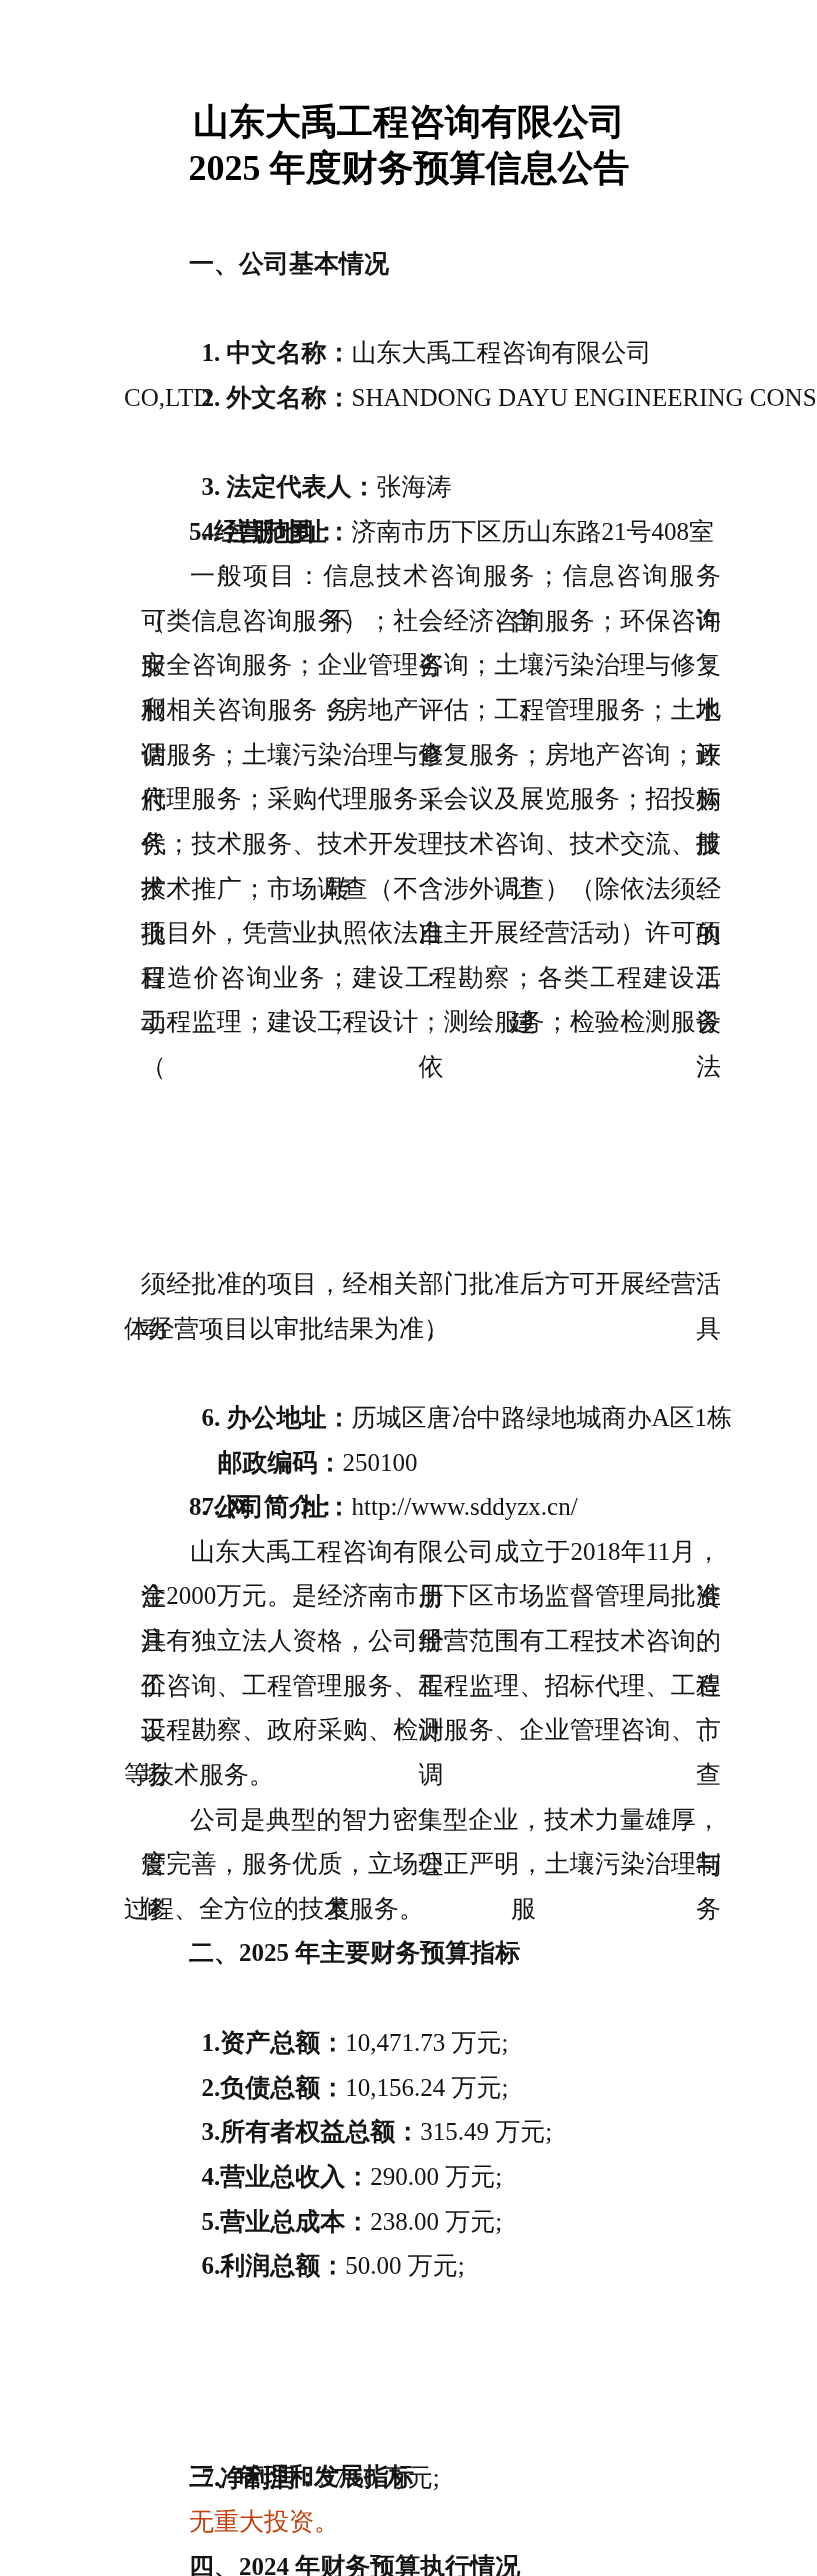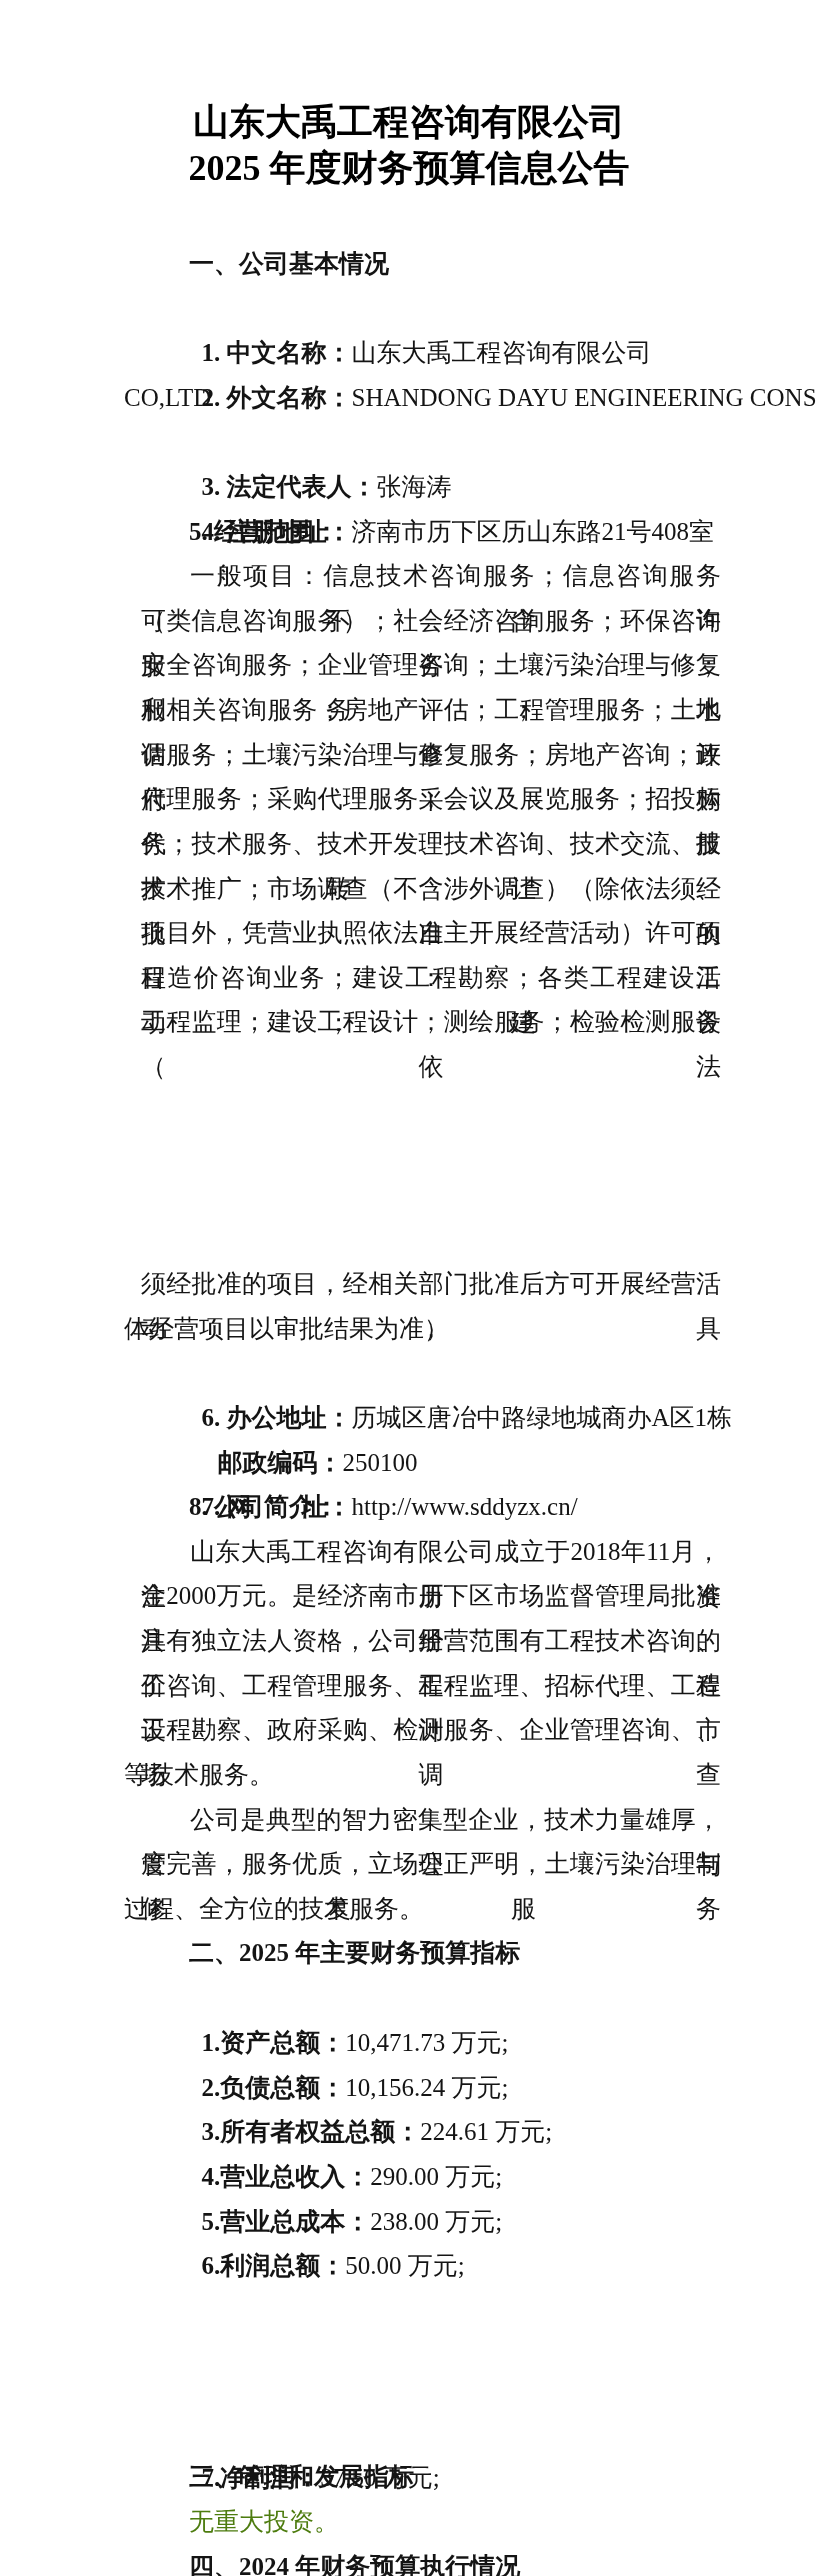--- a/index.html
+++ b/index.html
@@ -30,21 +30,21 @@
   .item { left: 189px; }
   .cont { left: 124px; text-align: right; }
   .postal { left: 205px; text-align: center; }
   .just {
     left: 141px; width: 580px;
     text-align: justify;
     text-align-last: justify;
     white-space: normal;
   }
   .ind { text-indent: 49px; }
-  .muted { color: #4d7c0f; }
+  .muted { color: #c2410c; }
   .lbl { font-weight: bold; }
   .val { font-weight: normal; }
 </style>
 </head>
 <body>
 
 <div class="line title" style="top:100px">山东大禹工程咨询有限公司</div>
 <div class="line title" style="top:146px">2025 年度财务预算信息公告</div>
 
 <div class="line item b" style="top:241px">一、公司基本情况</div>
@@ -110,21 +110,21 @@
 
 <div class="line item b" style="top:1930px">二、2025 年主要财务预算指标</div>
 
 <div class="line item" style="top:1975px">
   <span class="lbl">1.资产总额：</span><span class="val">10,471.73 万元;</span>
 </div>
 <div class="line item" style="top:2020px">
   <span class="lbl">2.负债总额：</span><span class="val">10,156.24 万元;</span>
 </div>
 <div class="line item" style="top:2064px">
-  <span class="lbl">3.所有者权益总额：</span><span class="val">224.61 万元;</span>
+  <span class="lbl">3.所有者权益总额：</span><span class="val">315.49 万元;</span>
 </div>
 <div class="line item" style="top:2109px">
   <span class="lbl">4.营业总收入：</span><span class="val">290.00 万元;</span>
 </div>
 <div class="line item" style="top:2154px">
   <span class="lbl">5.营业总成本：</span><span class="val">238.00 万元;</span>
 </div>
 <div class="line item" style="top:2198px">
   <span class="lbl">6.利润总额：</span><span class="val">50.00 万元;</span>
 </div>

